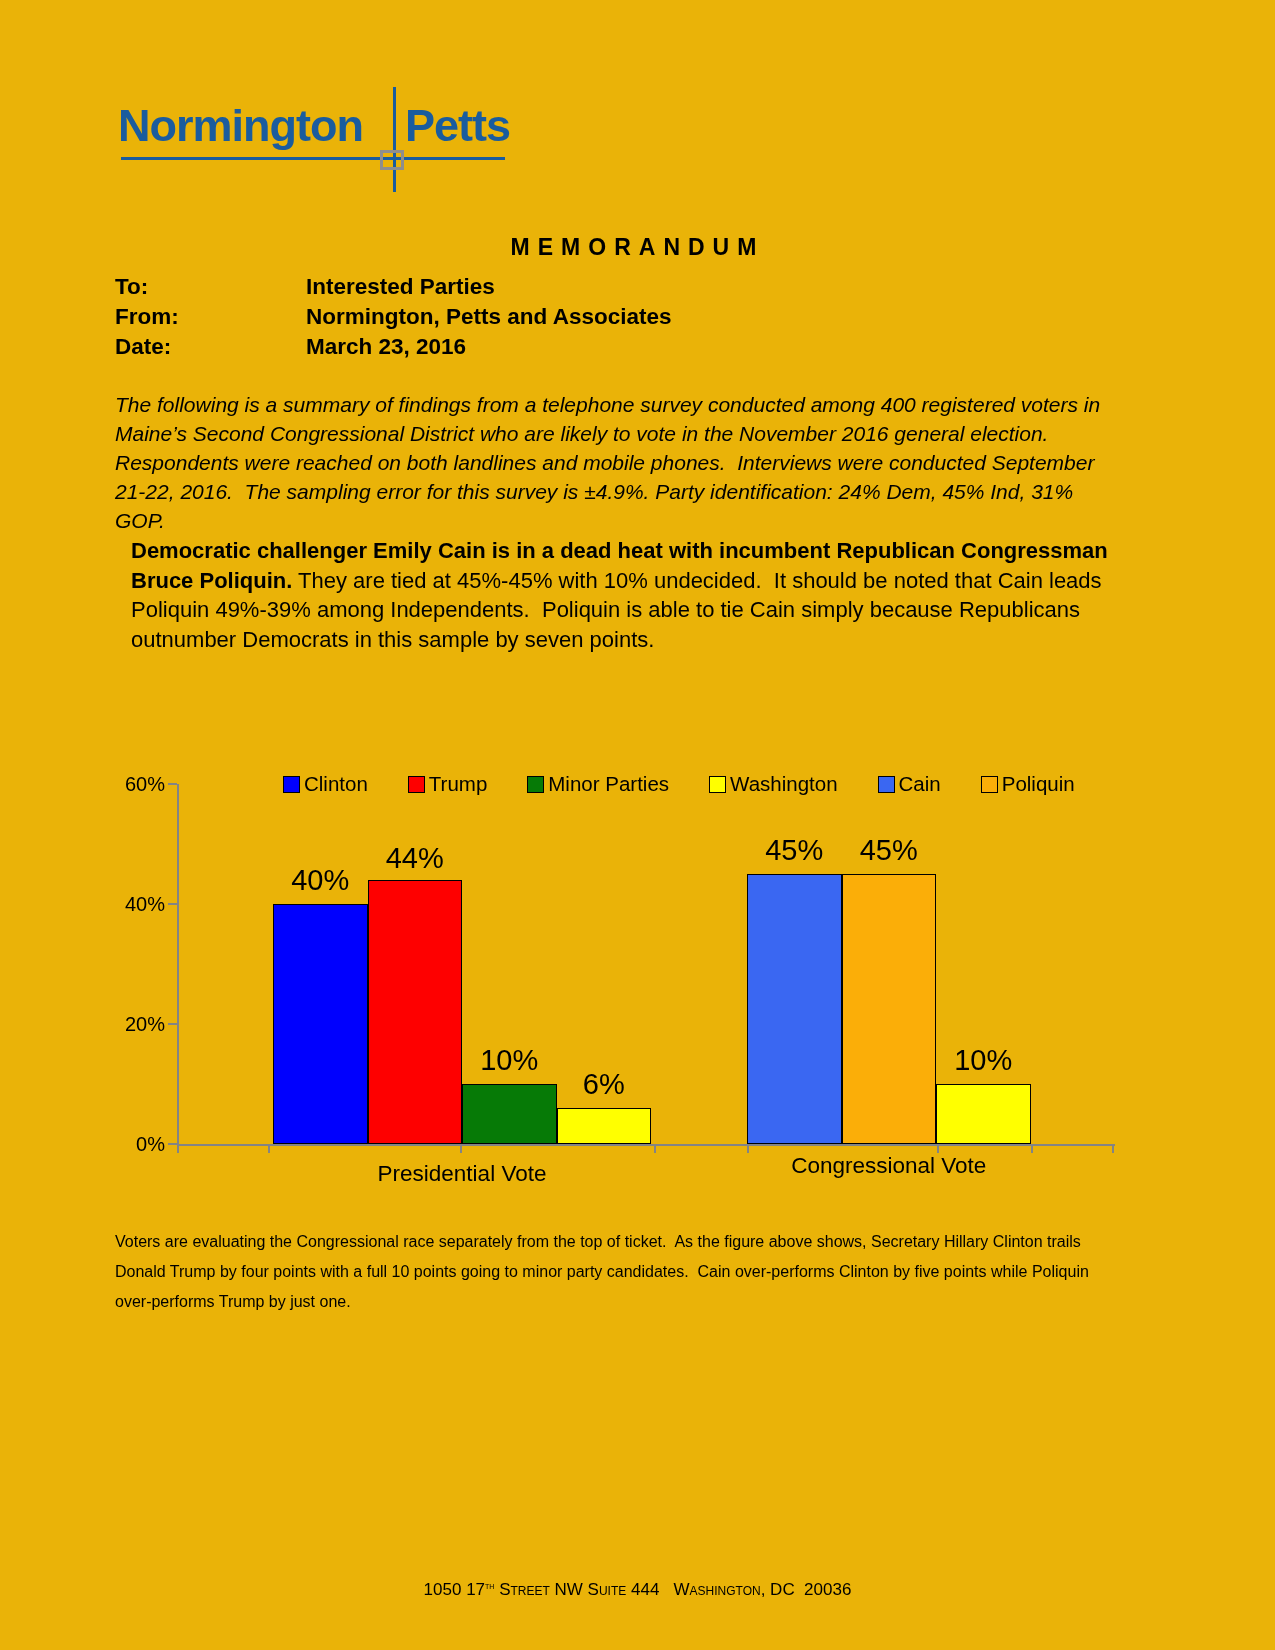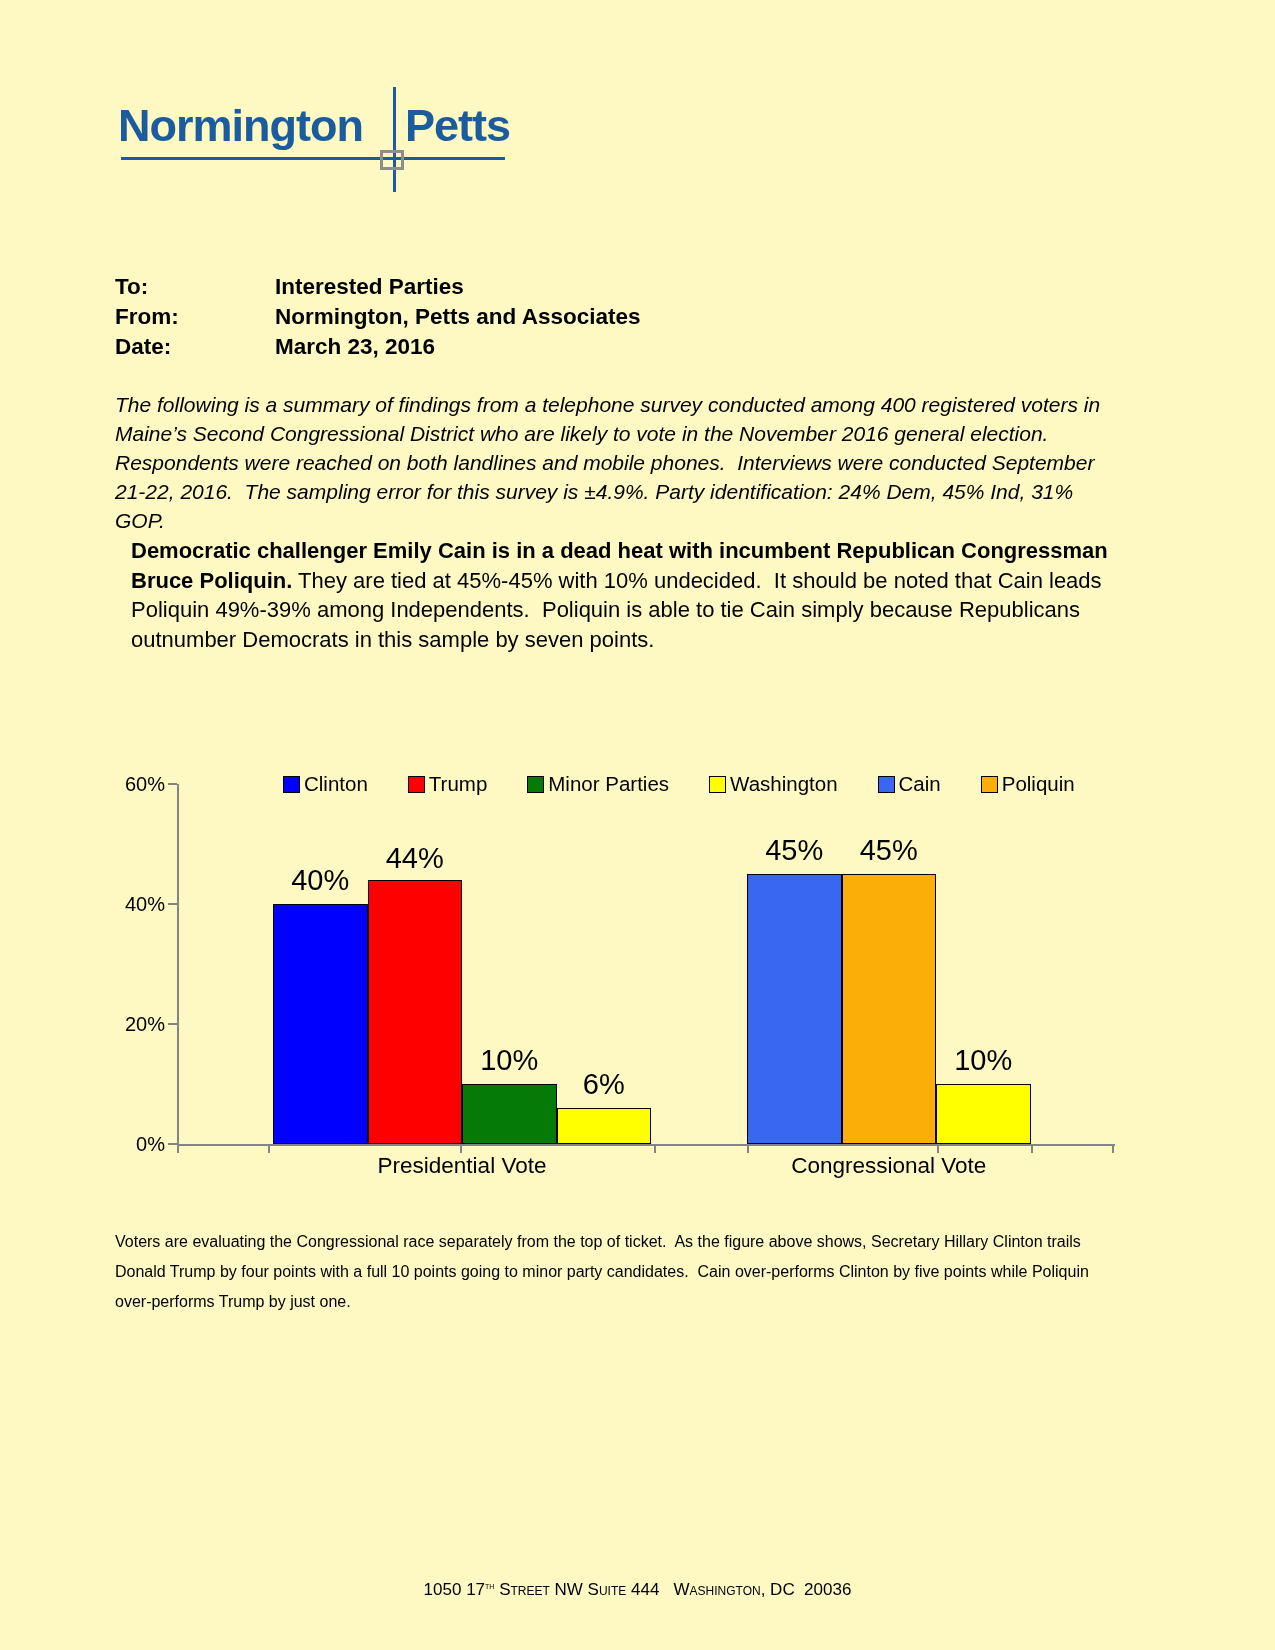--- a/index.html
+++ b/index.html
@@ -1,31 +1,31 @@
 <!DOCTYPE html>
 <html><head>
 <meta charset="utf-8">
 <style>
   html,body { margin:0; padding:0; background:#ffffff; }
   .page {
-    position:relative; width:1275px; height:1650px; background:#fef9c3;
+    position:relative; width:1275px; height:1650px; background:#eab308;
     font-family:"Liberation Sans", sans-serif; color:#000; overflow:hidden;
   }
   
   .logo-word { position:absolute; top:100px; font-weight:bold; font-size:45px; letter-spacing:-1px; color:#1A5C9E; }
   .logo-word-1 { left:118px; }
   .logo-word-2 { left:405px; }
   .logo-vline { position:absolute; left:393px; top:87px; width:3px; height:105px; background:#1A5C9E; }
   .logo-hline { position:absolute; left:121px; top:157px; width:384px; height:3px; background:#1A5C9E; }
   .logo-box   { position:absolute; left:380px; top:150px; width:18px; height:14px; border:3px solid #8E8E8E; background:transparent; }
   
   .memo-title { position:absolute; left:115px; top:234px; width:1045px; text-align:center;
                 font-weight:bold; font-size:23px; letter-spacing:8px; }
   .fields { position:absolute; left:115px; top:272px; font-weight:bold; font-size:22.5px; line-height:30px; }
-  .field-row { display:flex; }
+  .field-row { display:flex;gap:31px; }
   .field-label { width:160px; }
   
   .intro { position:absolute; left:115px; top:390px; width:1000px; font-style:italic;
            font-size:21px; line-height:29px; white-space:pre-wrap; }
   .finding { position:absolute; left:131px; top:536px; width:985px;
              font-size:22px; line-height:29.5px; white-space:pre-wrap; }
   .analysis { position:absolute; left:115px; top:1227px; width:985px;
               font-size:16px; line-height:30px; white-space:pre-wrap; }
   
   #chart { position:absolute; left:0; top:700px; width:1275px; height:520px; }
@@ -51,20 +51,21 @@
 <div class="page">
 
   <div>
     <div class="logo-hline"></div>
     <div class="logo-vline"></div>
     <div class="logo-box"></div>
     <span class="logo-word logo-word-1">Normington</span>
     <span class="logo-word logo-word-2">Petts</span>
   </div>
 
+  <div class="memo-title">MEMORANDUM</div>
 
   <div class="fields">
     <div class="field-row">
       <div class="field-label">To:</div>
       <div class="field-value">Interested Parties</div>
     </div>
     <div class="field-row">
       <div class="field-label">From:</div>
       <div class="field-value">Normington, Petts and Associates</div>
     </div>
@@ -124,21 +125,21 @@
       <div class="x-tick" style="left: 1031px;"></div>
       <div class="x-tick" style="left: 1112px;"></div>
       <div class="bar" style="left: 273px; top: 204px; width: 94.5px; height: 240px; background: rgb(0, 0, 254);"></div>
       <div class="bar-label" style="left: 250.25px; top: 164px;">40%</div>
       <div class="bar" style="left: 367.5px; top: 180px; width: 94.5px; height: 264px; background: rgb(254, 0, 0);"></div>
       <div class="bar-label" style="left: 344.75px; top: 142px;">44%</div>
       <div class="bar" style="left: 462px; top: 384px; width: 94.5px; height: 60px; background: rgb(6, 122, 6);"></div>
       <div class="bar-label" style="left: 439.25px; top: 344px;">10%</div>
       <div class="bar" style="left: 556.5px; top: 408px; width: 94.5px; height: 36px; background: rgb(255, 255, 0);"></div>
       <div class="bar-label" style="left: 533.75px; top: 368px;">6%</div>
-      <div class="cat-label" style="left: 302px;">Presidential Vote</div>
+      <div class="cat-label" style="left: 302px; margin-top: 8px;">Presidential Vote</div>
       <div class="bar" style="left: 747px; top: 174px; width: 94.5px; height: 270px; background: rgb(58, 103, 242);"></div>
       <div class="bar-label" style="left: 724.25px; top: 134px;">45%</div>
       <div class="bar" style="left: 841.5px; top: 174px; width: 94.5px; height: 270px; background: rgb(251, 174, 8);"></div>
       <div class="bar-label" style="left: 818.75px; top: 134px;">45%</div>
       <div class="bar" style="left: 936px; top: 384px; width: 94.5px; height: 60px; background: rgb(255, 255, 0);"></div>
       <div class="bar-label" style="left: 913.25px; top: 344px;">10%</div>
       <div class="cat-label" style="left: 728.75px;">Congressional Vote</div>
     </div>
 
   <div class="analysis">Voters are evaluating the Congressional race separately from the top of ticket.  As the figure above shows, Secretary Hillary Clinton trails Donald Trump by four points with a full 10 points going to minor party candidates.  Cain over-performs Clinton by five points while Poliquin over-performs Trump by just one.</div>

